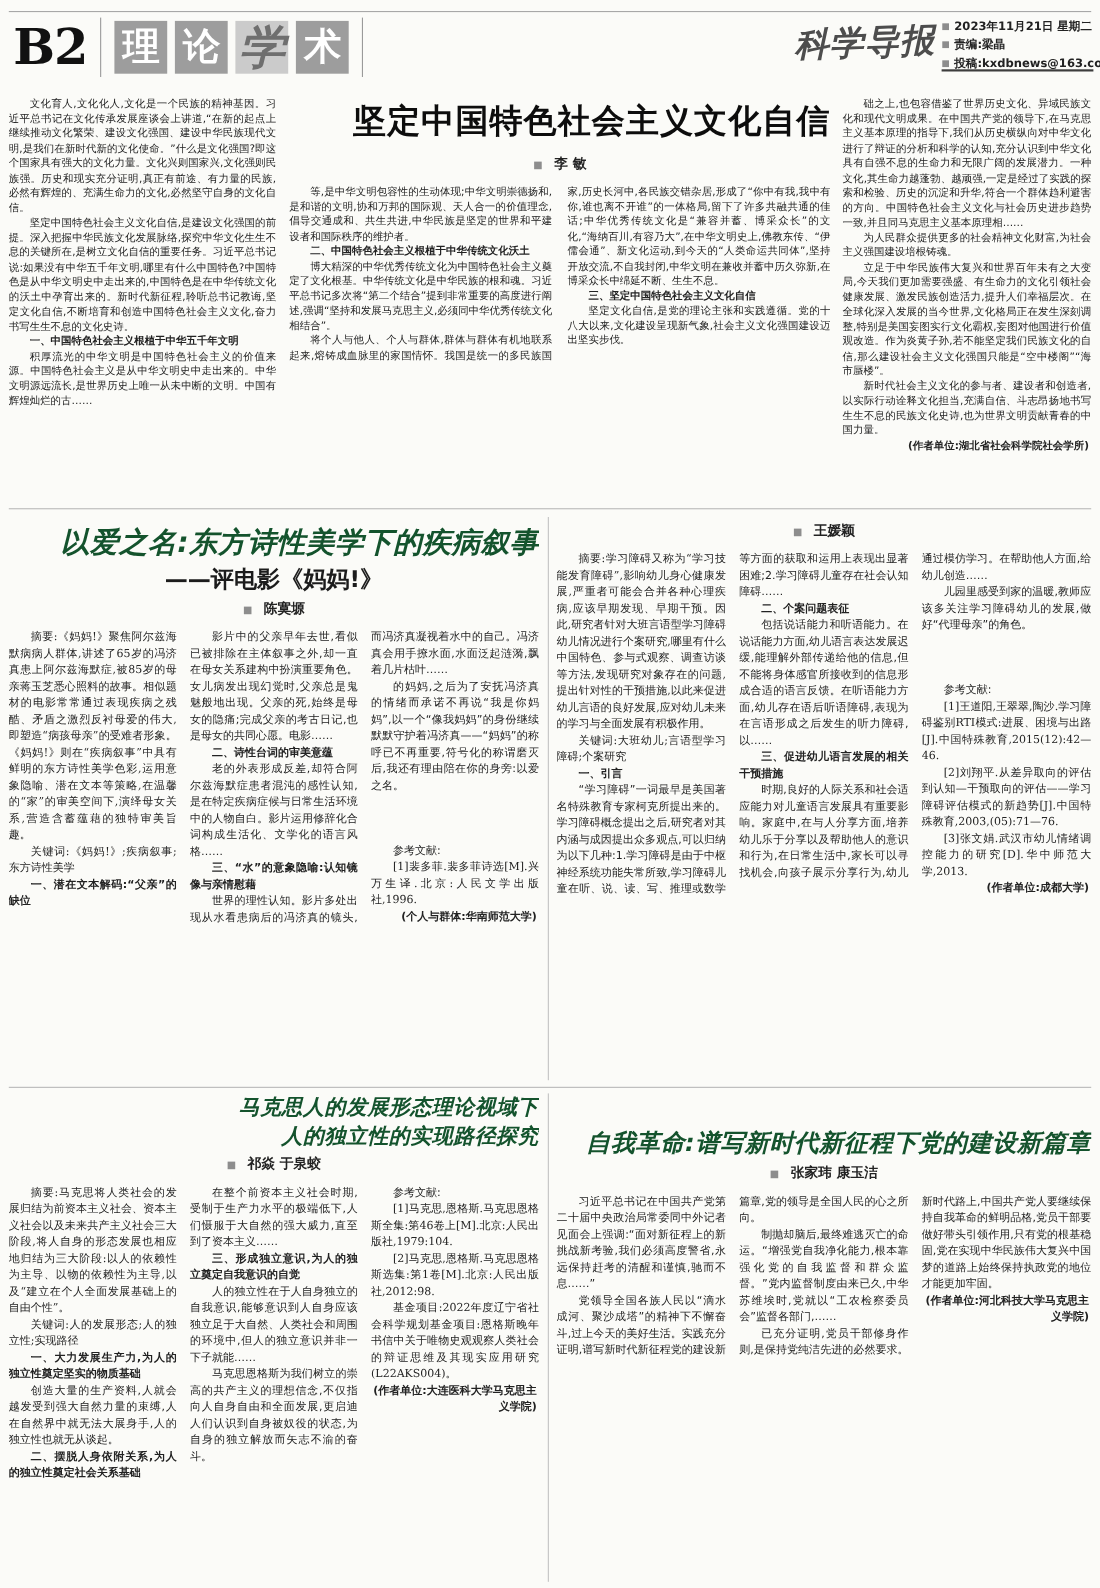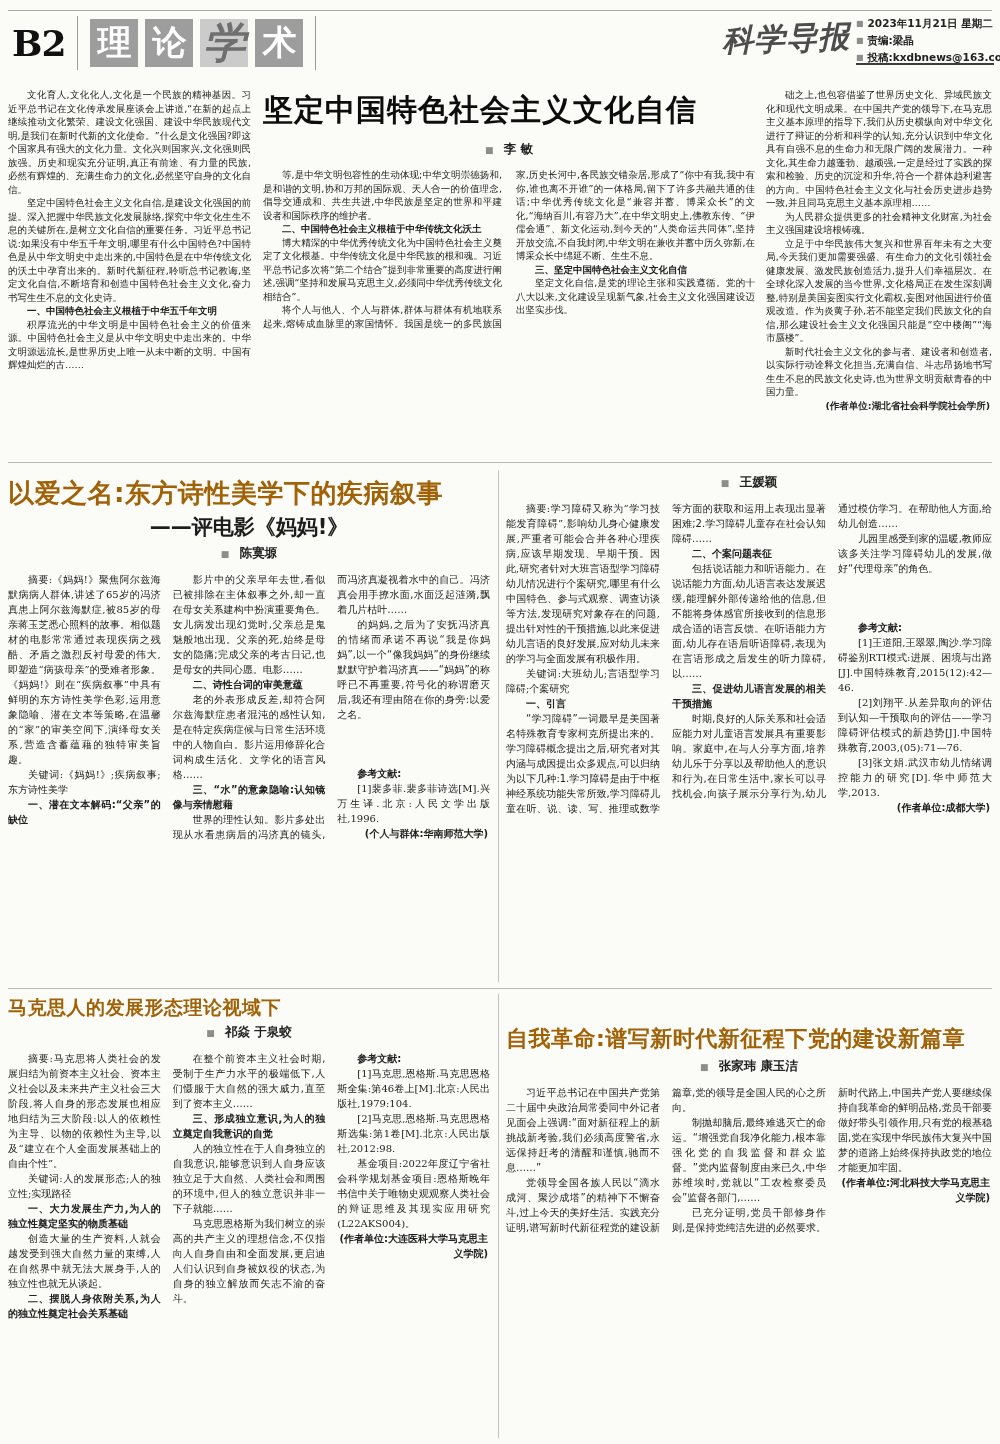--- a/index.html
+++ b/index.html
@@ -10,21 +10,21 @@
     font-family:"DejaVu Sans", sans-serif;
     color:#1c1c1c;
   }
   .page {
     position:relative; width:1000px; height:1444px;
     background:#fbfbf8; overflow:hidden;
   }
   
   .top-rule { position:absolute; left:8px; width:984px; top:10px; border-top:1px solid #a8a8a8; }
   .masthead { position:absolute; top:16px; left:12px; display:flex; align-items:center; gap:12px; }
-  .page-no { font-family:"DejaVu Serif", serif; font-weight:bold; font-size:36px; line-height:50px; color:#111; letter-spacing:-1px; }
+  .page-no { font-family:"DejaVu Serif", serif; font-weight:bold; font-size:45px; line-height:50px; color:#111; letter-spacing:-1px; }
   .vbar { width:1px; height:54px; background:#9a9a9a; }
   .section-blocks { display:flex; gap:7px; }
   .block {
     width:48px; height:48px; background:#9d9d9d; color:#fff;
     font-weight:bold; font-size:34px; display:flex; align-items:center; justify-content:center;
   }
   .block.light {
     background:#cbcbcb; color:#6f6f6f;
     font-family:"DejaVu Serif", serif; font-style:italic; font-size:42px;
   }
@@ -49,33 +49,33 @@
   .a1 { top:86px; left:8px;  width:984px; height:374px; }
   .a2 { top:470px; left:8px;  width:482px; height:514px; }
   .a3 { top:470px; left:506px; width:486px; height:514px; }
   .a4 { top:994px; left:8px;  width:482px; height:448px; }
   .a5 { top:994px; left:506px; width:486px; height:448px;margin-top:28px; }
 
   .a1 .colL { position:absolute; left:0; top:2px; width:243px; height:370px; }
   .a1 .centerBlock { position:absolute; left:255px; top:0; width:492px; height:374px; }
   .a1 .colR { position:absolute; left:758px; top:2px; width:226px; height:370px; }
 
-  .headline1 { text-align:left; font-size:30px; font-weight:bold; letter-spacing:1px; margin:4px 0 10px; color:#0d0d0d; }
-  .headline2 { text-align:left; font-size:26px; font-weight:bold; letter-spacing:0.5px; margin:6px 0 2px; color:#a16207; }
+  .headline1 { text-align:right; font-size:30px; font-weight:bold; letter-spacing:1px; margin:4px 0 10px; color:#0d0d0d; }
+  .headline2 { text-align:right; font-size:26px; font-weight:bold; letter-spacing:0.5px; margin:6px 0 2px; color:#14532d;font-style:italic; }
   .headline2.small { font-size:22px; margin:2px 0 2px; }
   .headline2.twoline { font-size:19px; line-height:1.25; margin:2px 0 0; }
   .subtitle { text-align:center; font-size:21px; font-weight:bold; margin:2px 0 4px; }
   .byline { text-align:center; font-size:12.5px; font-weight:bold; margin:4px 0 10px; color:#222; }
   .byline .marker { font-size:9px; color:#8d8d8d; margin-right:6px; }
 
   .bt { font-size:9.5px; line-height:13.5px; text-align:justify; color:#222; }
   .bt p { margin:0; text-indent:2em; }
   .bt p.h { font-weight:bold; }
   .bt p.abs, .bt p.kw, .bt p.ref, .bt p.fund { font-family:"DejaVu Serif", serif; }
-  .bt p.refh { font-weight:bold;margin-top:44px; }
+  .bt p.refh { font-weight:normal;margin-top:44px; }
   .bt p.attr { text-align:right; font-weight:bold; text-indent:0; padding-right:2px; }
 
   .body2 { column-count:2; column-gap:14px; }
   .body3 { column-count:3; column-gap:12px; }
   .a2 .bt, .a3 .bt, .a4 .bt, .a5 .bt { font-size:10px; line-height:15px; }
 </style>
 </head>
 <body>
 
 <div class="page">
@@ -188,20 +188,21 @@
         <p class="refh">参考文献:</p>
         <p class="ref">[1]王道阳,王翠翠,陶沙.学习障碍鉴别RTI模式:进展、困境与出路[J].中国特殊教育,2015(12):42—46.</p>
         <p class="ref">[2]刘翔平.从差异取向的评估到认知—干预取向的评估——学习障碍评估模式的新趋势[J].中国特殊教育,2003,(05):71—76.</p>
         <p class="ref">[3]张文娟.武汉市幼儿情绪调控能力的研究[D].华中师范大学,2013.</p>
         <p class="attr">(作者单位:成都大学)</p>
       </div>
   </div>
 
   <div class="article a4">
     <div class="headline2 twoline">马克思人的发展形态理论视域下</div>
+    <div class="headline2 twoline">人的独立性的实现路径探究</div>
     <div class="byline">
       <span class="marker">■</span>
       <span>祁焱 于泉蛟</span>
     </div>
     <div class="body3 bt">
         <p class="abs">摘要:马克思将人类社会的发展归结为前资本主义社会、资本主义社会以及未来共产主义社会三大阶段,将人自身的形态发展也相应地归结为三大阶段:以人的依赖性为主导、以物的依赖性为主导,以及“建立在个人全面发展基础上的自由个性”。</p>
         <p class="kw">关键词:人的发展形态;人的独立性;实现路径</p>
         <p class="h">一、大力发展生产力,为人的独立性奠定坚实的物质基础</p>
         <p class="p">创造大量的生产资料,人就会越发受到强大自然力量的束缚,人在自然界中就无法大展身手,人的独立性也就无从谈起。</p>
         <p class="h">二、摆脱人身依附关系,为人的独立性奠定社会关系基础</p>

